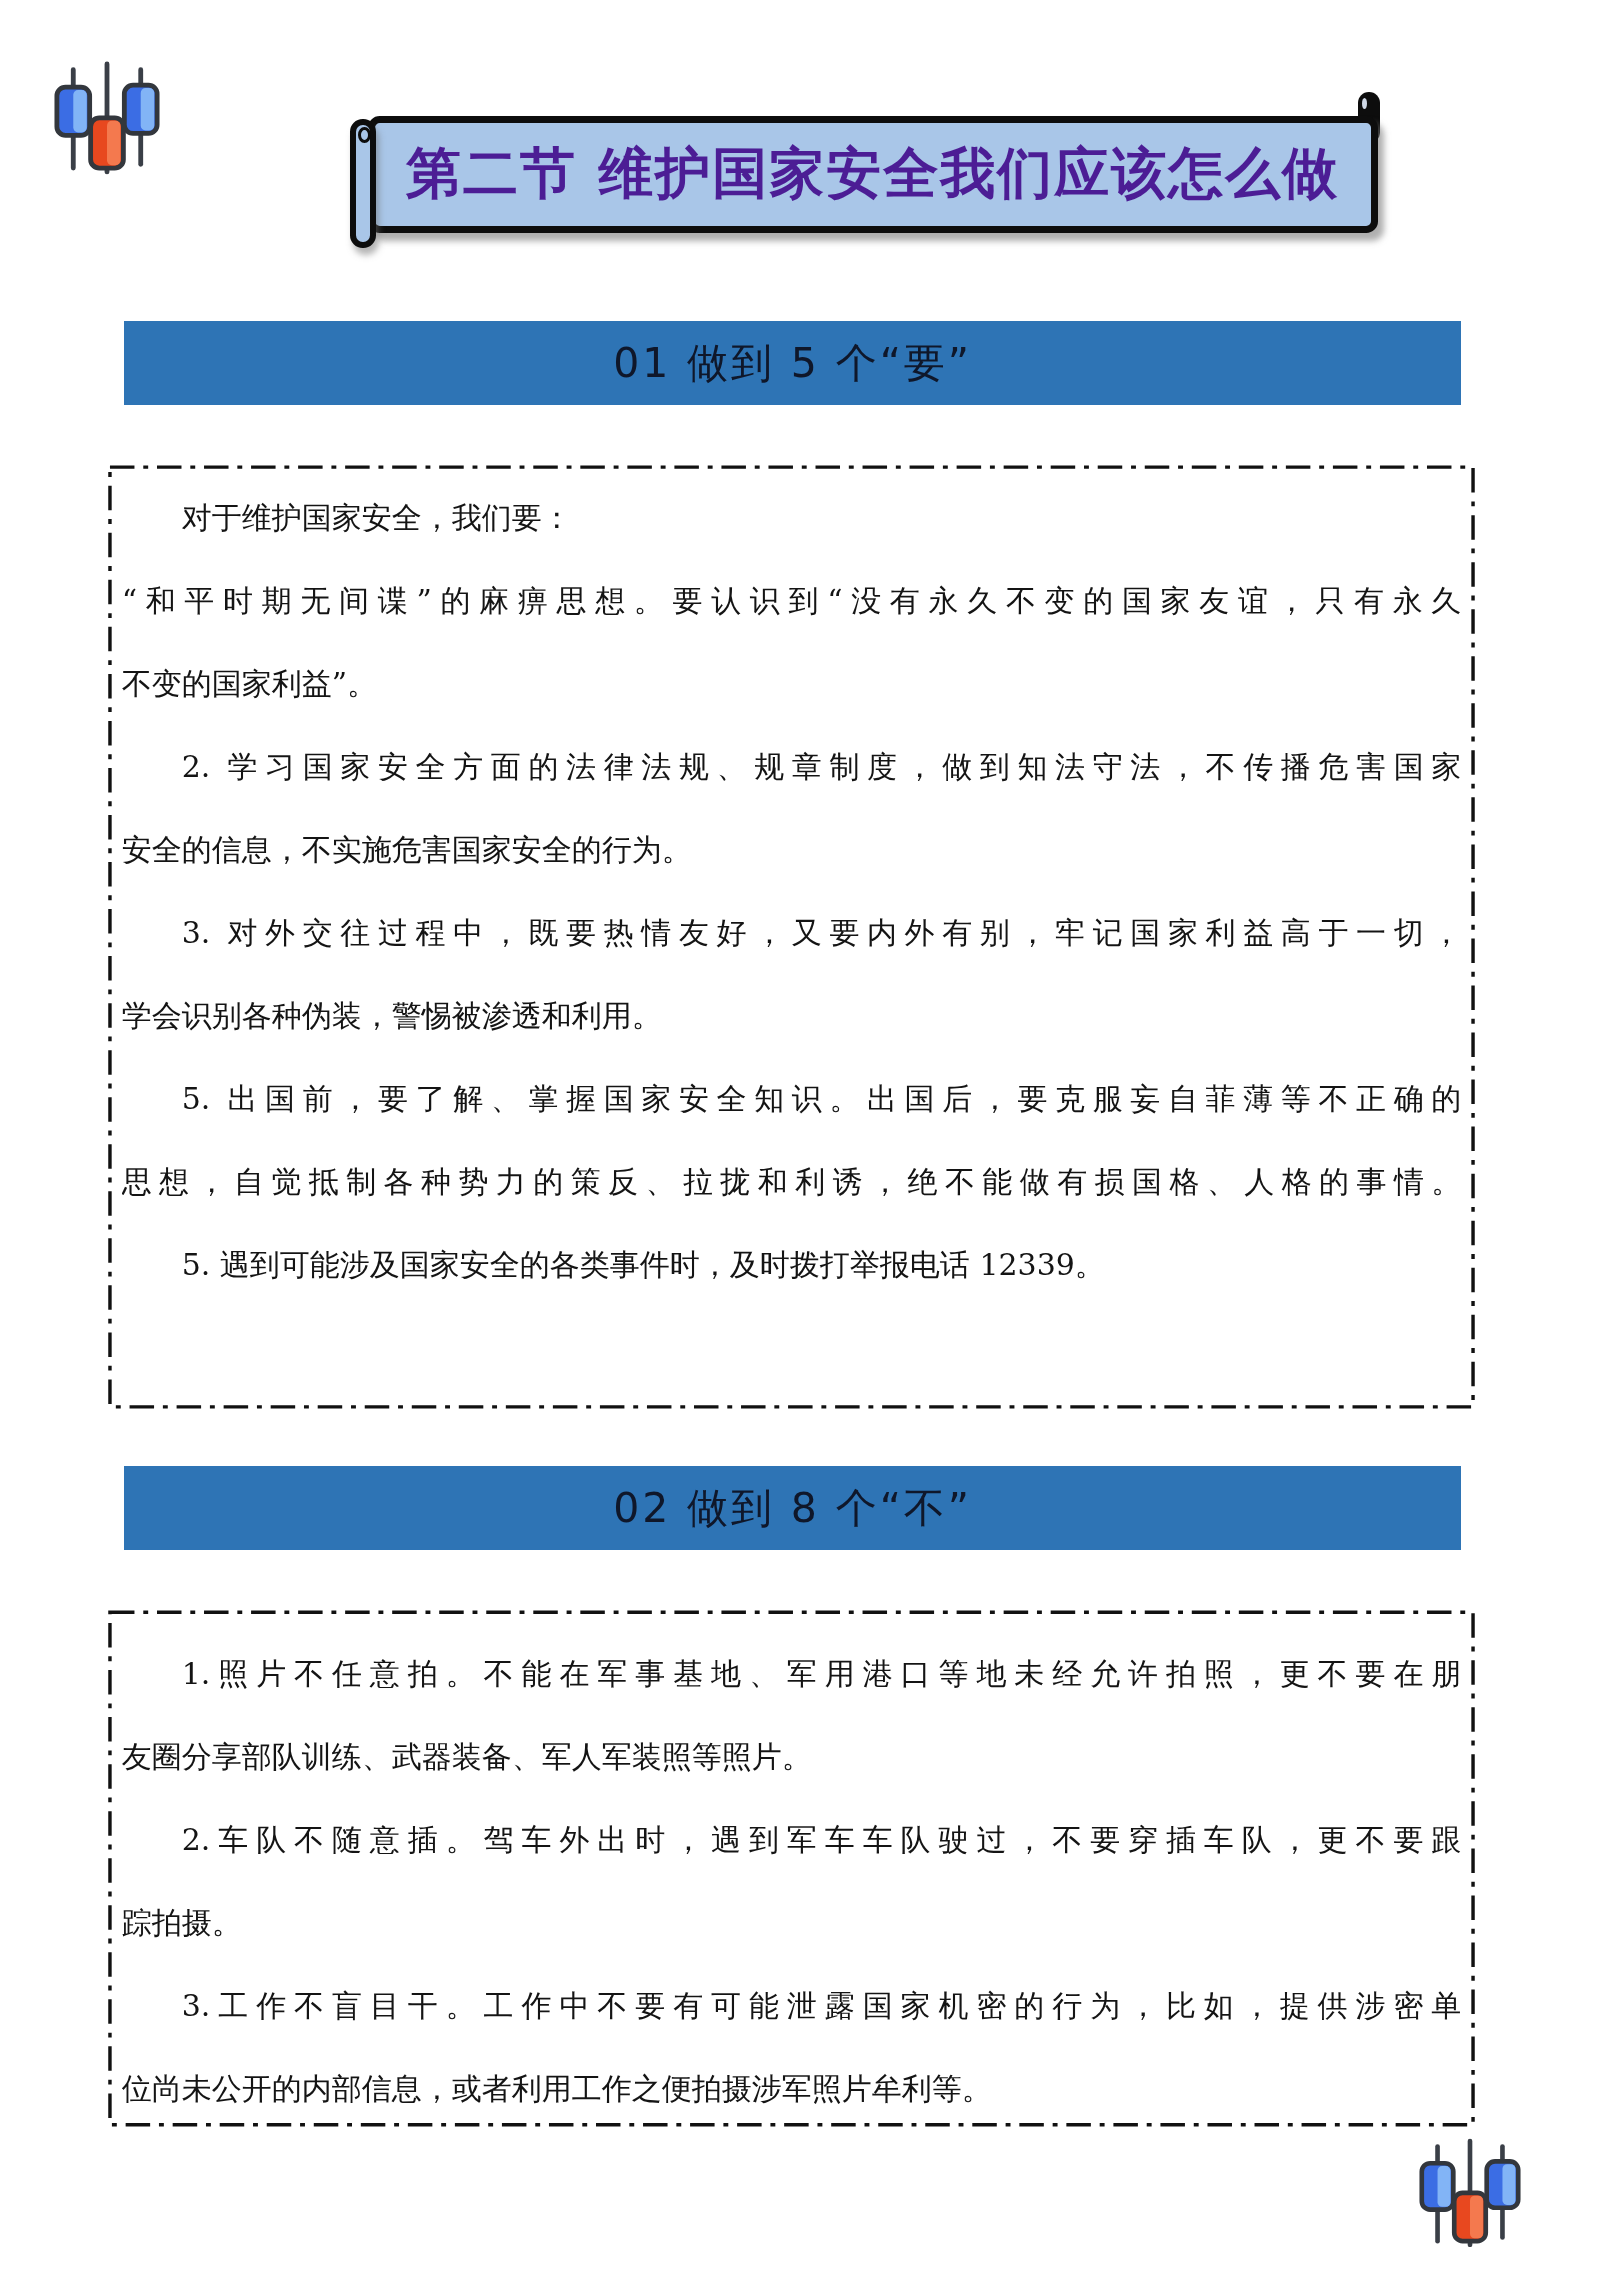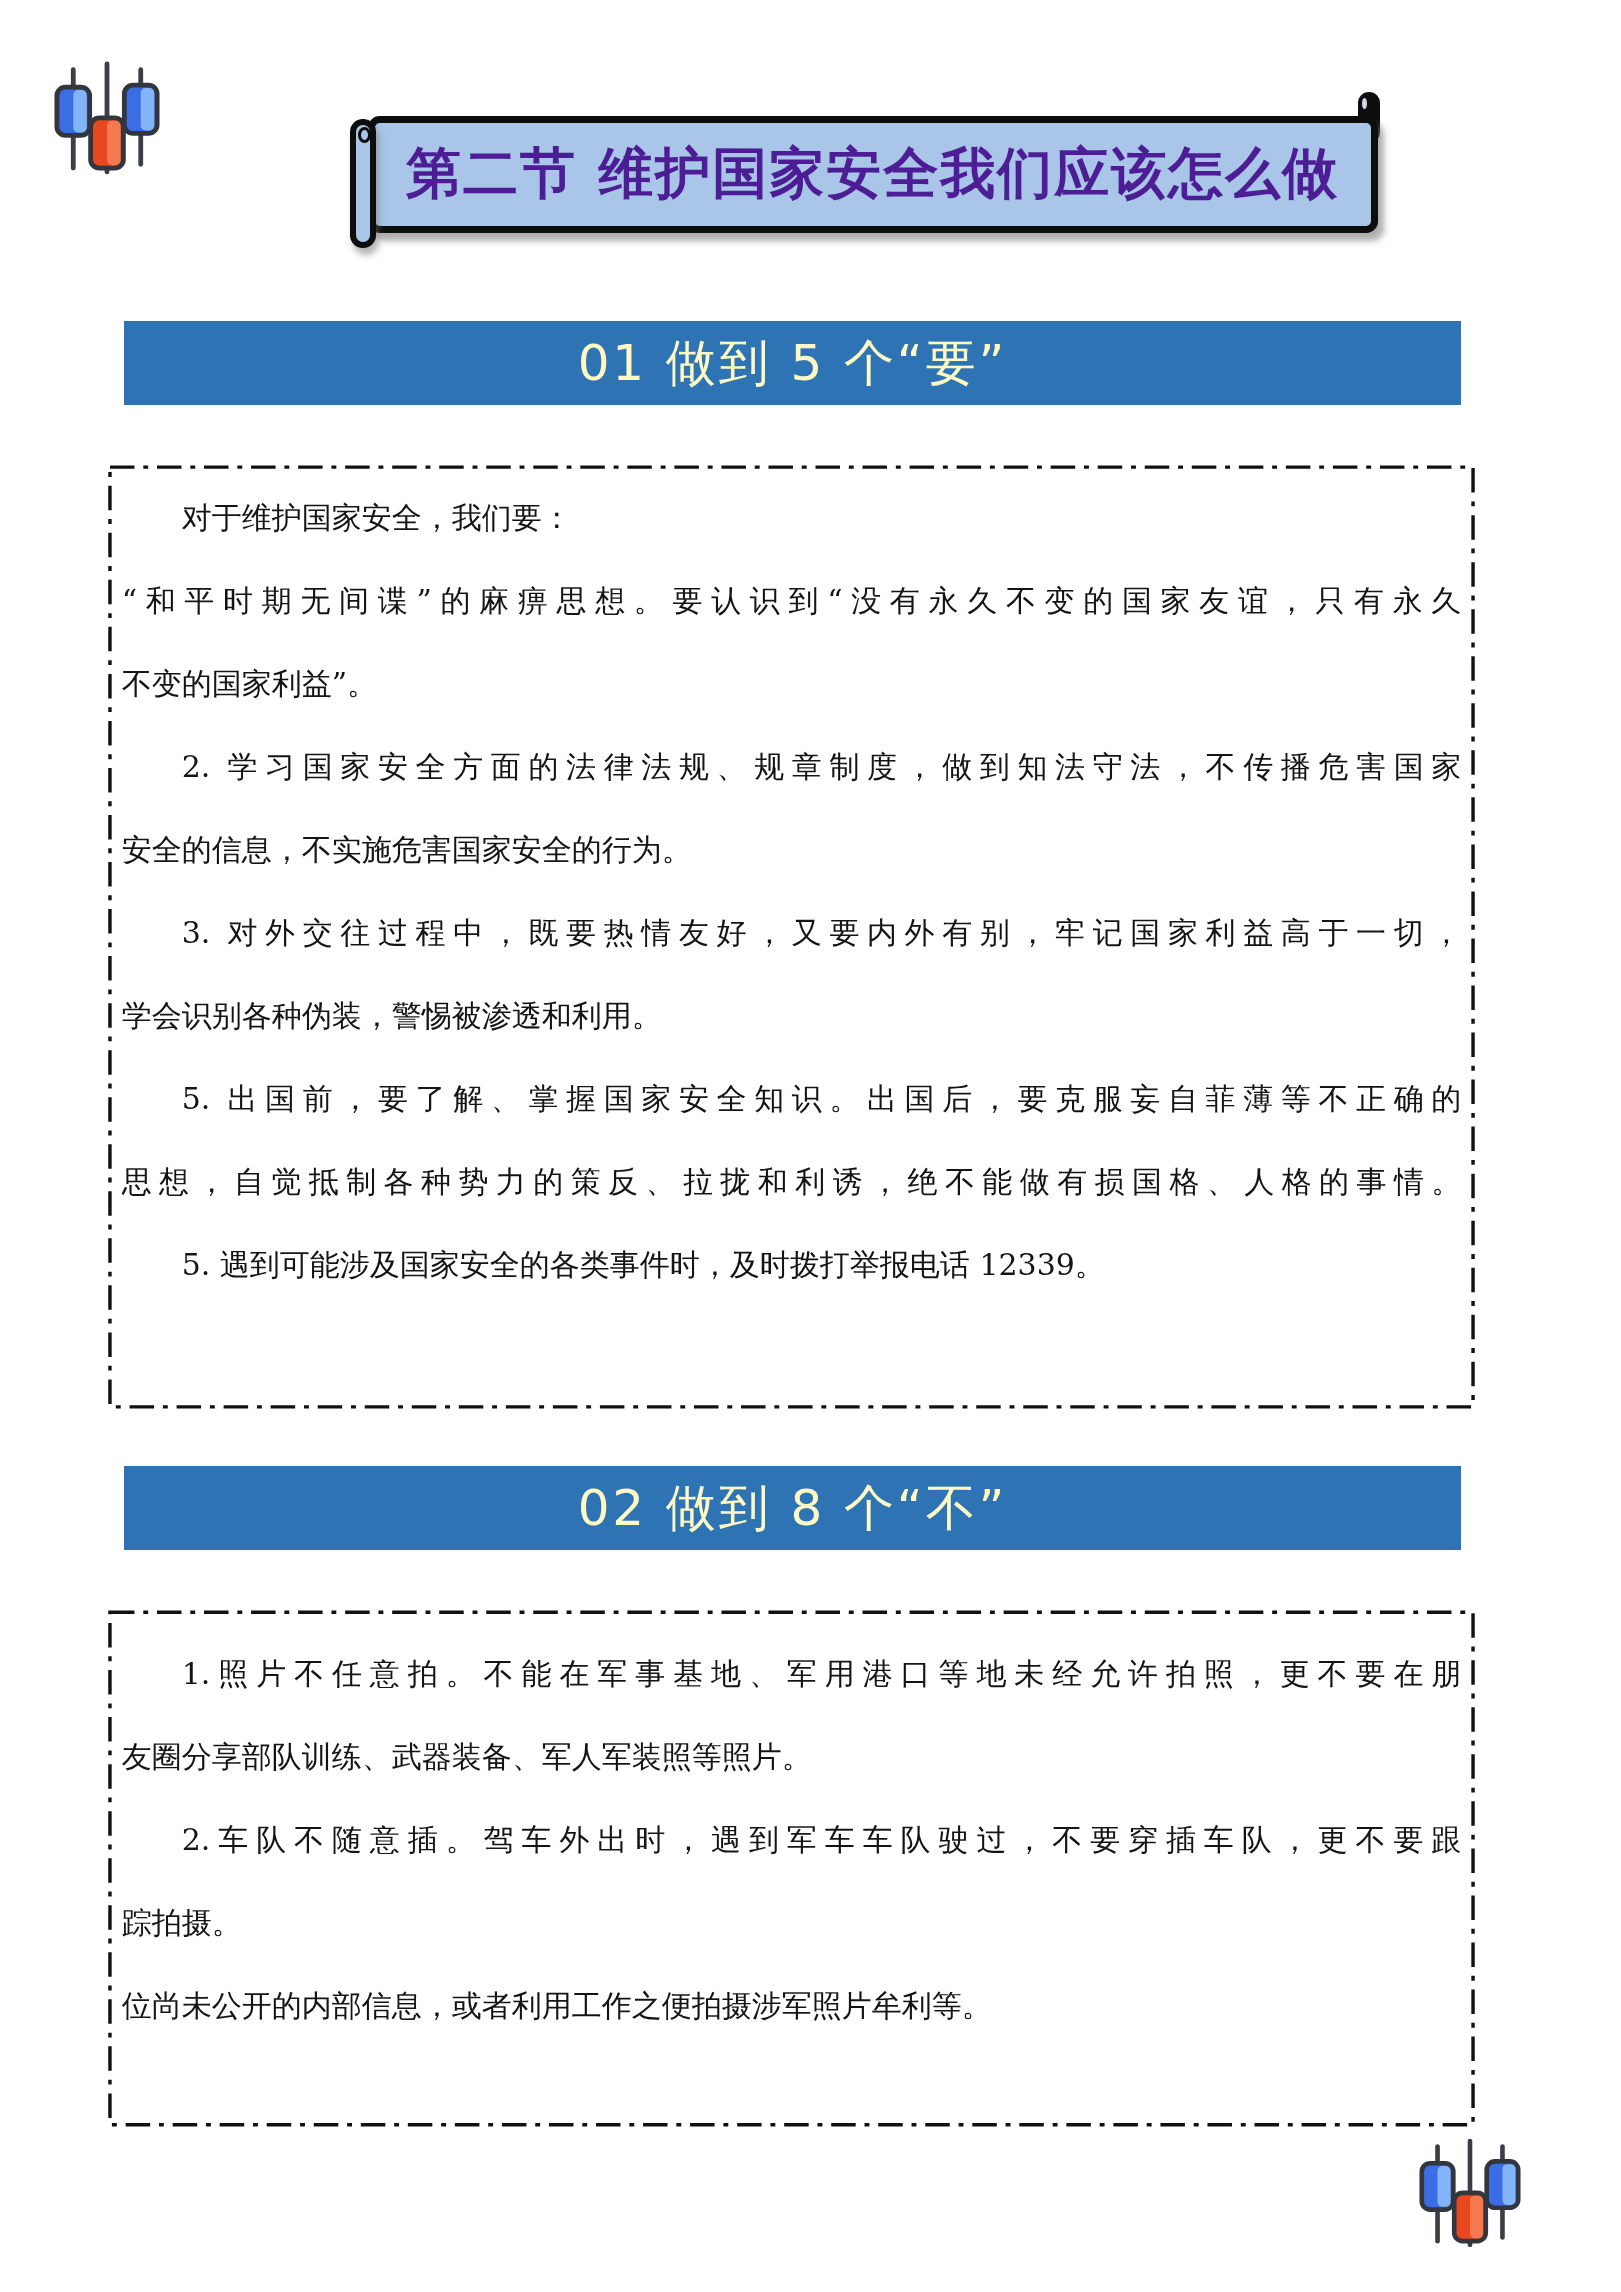--- a/index.html
+++ b/index.html
@@ -46,21 +46,21 @@
   }
   
   .section-bar{
     position:absolute;left:124px;width:1337px;height:84px;
     background:#2e74b5;display:flex;align-items:center;justify-content:center;
   }
   .bar-1{top:321px;}
   .bar-2{top:1466px;}
   .section-bar-label{
     font-family:"DejaVu Sans","Liberation Sans",sans-serif;
-    font-size:50px;font-weight:400;color:#fef9c3;letter-spacing:2.9px;
+    font-size:41px;font-weight:400;color:#0f172a;letter-spacing:2.9px;
     white-space:nowrap;
     text-align:center;
   }
   
   .content-box{position:absolute;left:108px;width:1367px;}
   .box-1{top:465px;height:944px;}
   .box-2{top:1610px;height:517px;}
   .dash-border{position:absolute;left:0;top:0;}
   .box-lines{
     position:absolute;left:13.7px;right:13.7px;top:0;
@@ -136,20 +136,21 @@
 
   <div class="content-box box-2">
     <svg class="dash-border" width="1367" height="517" viewBox="0 0 1395 527">
       <rect x="2" y="2" width="1391" height="523" fill="none" stroke="#111" stroke-width="3.5" stroke-dasharray="25 9 5 9"></rect>
     </svg>
     <div class="box-lines">
         <div class="line indent fill">1.照片不任意拍。不能在军事基地、军用港口等地未经允许拍照，更不要在朋</div>
         <div class="line">友圈分享部队训练、武器装备、军人军装照等照片。</div>
         <div class="line indent fill">2.车队不随意插。驾车外出时，遇到军车车队驶过，不要穿插车队，更不要跟</div>
         <div class="line">踪拍摄。</div>
+        <div class="line indent fill">3.工作不盲目干。工作中不要有可能泄露国家机密的行为，比如，提供涉密单</div>
         <div class="line">位尚未公开的内部信息，或者利用工作之便拍摄涉军照片牟利等。</div>
       </div>
   </div>
 
   <div class="corner-icon icon-bottom-right">
     <svg width="102" height="110" viewBox="0 0 110 118">
       <g stroke="#3a3f47" stroke-width="5" stroke-linecap="round">
         <line x1="20" y1="10" x2="20" y2="112"></line>
         <line x1="55" y1="4" x2="55" y2="116"></line>
         <line x1="90" y1="10" x2="90" y2="108"></line>

